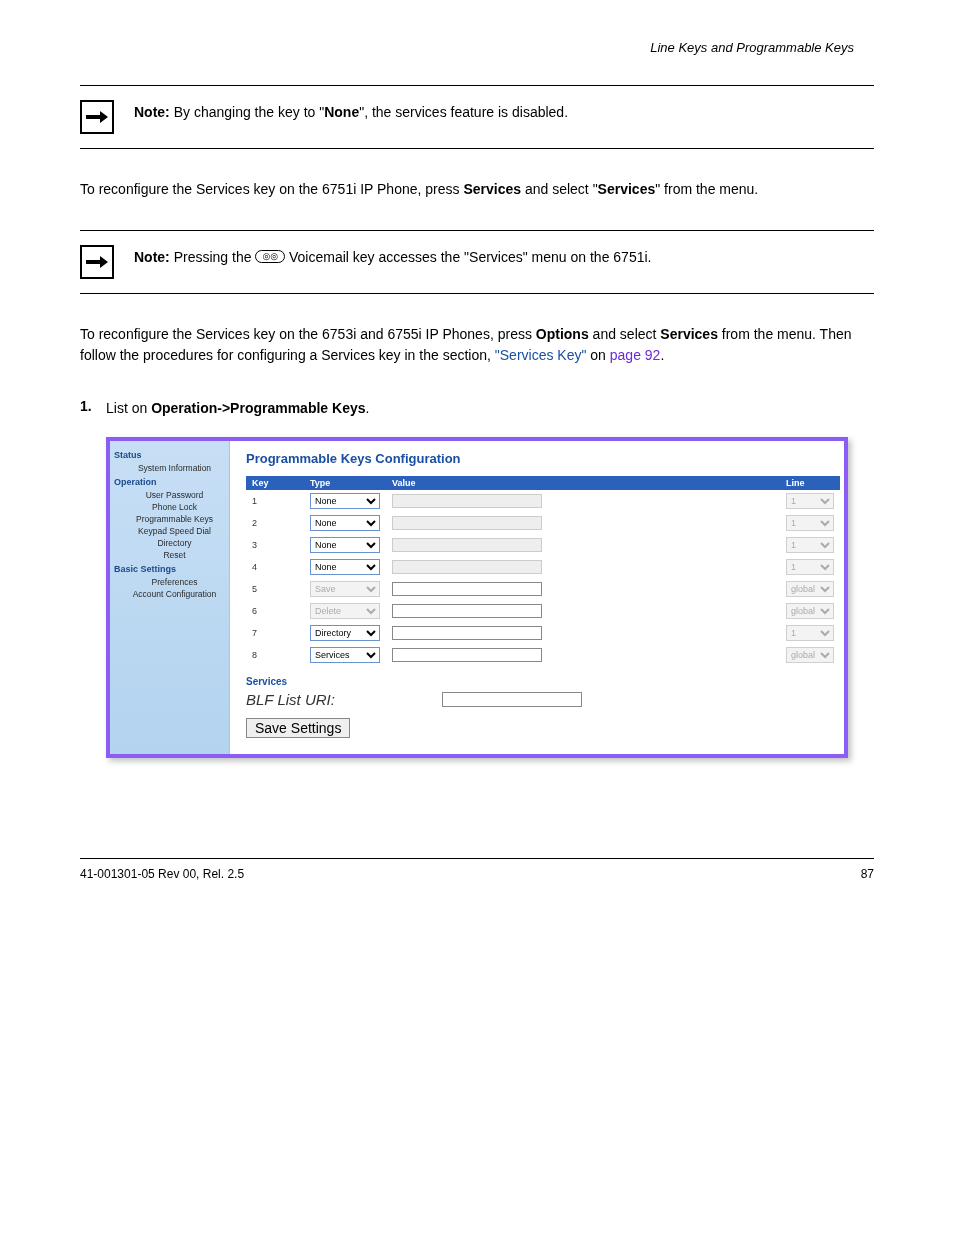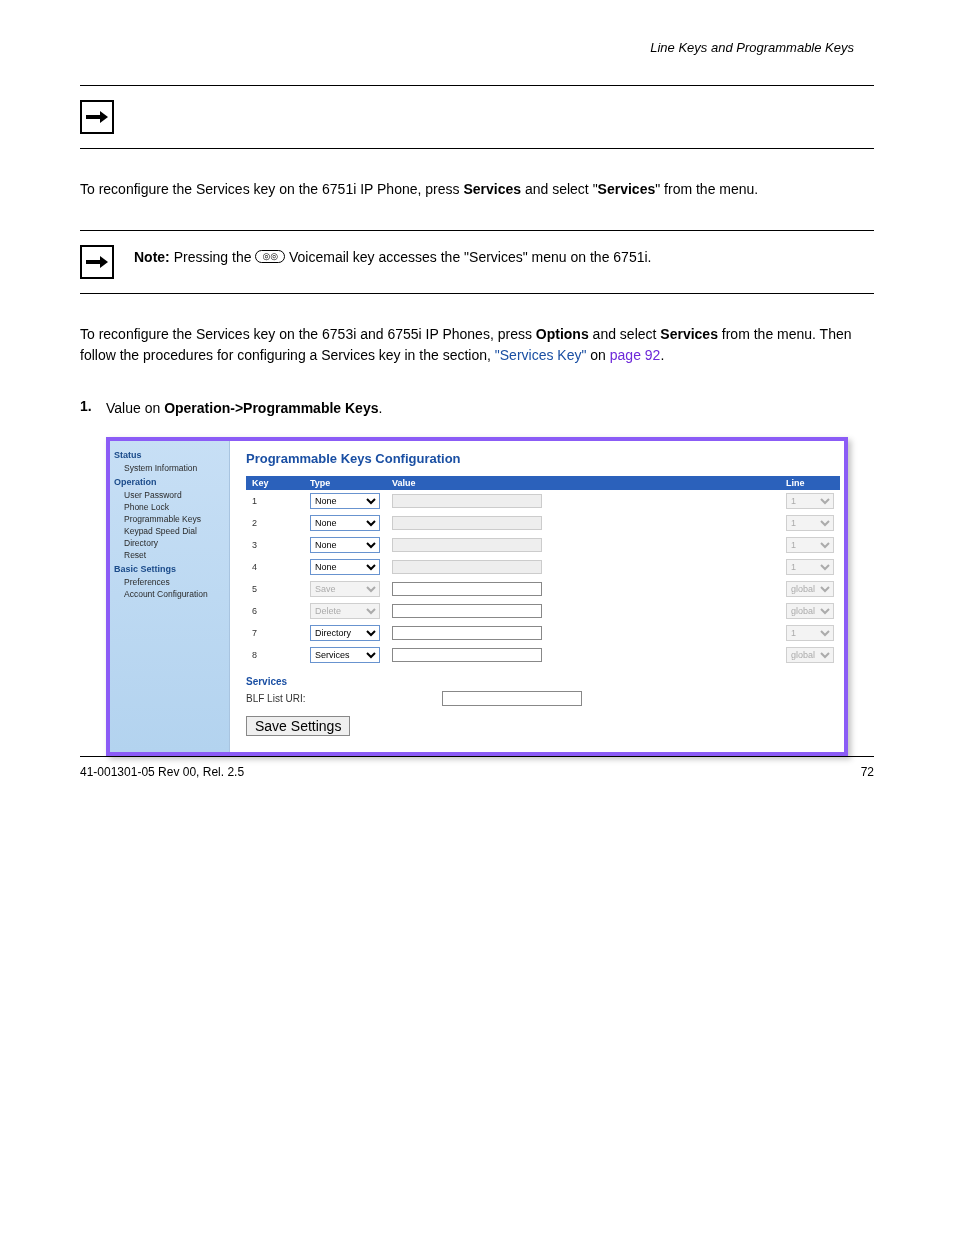--- a/index.html
+++ b/index.html
@@ -86,20 +86,21 @@
       font-weight: bold;
       color: #1b4b8a;
       font-size: 9px;
       margin: 3px 0 2px 0;
     }
     .side-item {
       padding: 1px 0 1px 10px;
       color: #2a2a2a;
       font-size: 8.5px;
       cursor: pointer;
+      text-align: center;
     }
     .content {
       flex: 1;
       padding: 10px 4px 16px 16px;
       background: #fff;
     }
     .content-title {
       color: #1a4fa3;
       font-weight: bold;
       font-size: 13px;
@@ -134,28 +135,29 @@
     .value-input {
       width: 150px; height: 14px; border: 1px solid #888;
       font-size: 9px; padding: 0 2px;
     }
     .value-input.disabled { background: #eee; border-color: #ccc; }
     .services-label {
       color: #1a4fa3; font-weight: bold; font-size: 10px;
       margin: 10px 0 4px 0;
     }
     .blf-row { display: flex; align-items: center; margin-bottom: 10px; }
-    .blf-label { font-size: 10px; width: 196px; }
+    .blf-label { font-size: 15px; width: 196px; font-style: italic; }
     .blf-input { width: 140px; height: 15px; border: 1px solid #888; }
     .save-btn {
       font-size: 14px; padding: 1px 8px; border: 1px solid #888;
       background: #efefef; cursor: pointer;
     }
 
     .footer {
+      margin-top: 100px;
       border-top: 1px solid #000;
       padding-top: 8px;
       font-size: 12px;
       display: flex;
       justify-content: space-between;
     }
   </style>
 </head>
 <body>
 
@@ -168,20 +170,23 @@
   <div class="note-block">
     <div class="note-rule-top"></div>
     <div class="note-row">
       <div class="note-icon-cell">
         <div class="note-icon">
           <svg width="22" height="14" viewBox="0 0 22 14">
               <path d="M0 5 H14 V1 L22 7 L14 13 V9 H0 Z" fill="#000"></path>
             </svg>
         </div>
       </div>
+      <div class="note-text">
+        <strong>Note:</strong><span> By changing the key to "</span><strong>None</strong><span>", the services feature is disabled.</span>
+      </div>
     </div>
     <div class="note-rule-bottom" style="margin-top:14px;"></div>
   </div>
 
   <div class="body-text">
     <span>To reconfigure the Services key on the 6751i IP Phone, press </span><strong>Services</strong><span> and select "</span><strong>Services</strong><span>" from the menu.</span>
   </div>
 
   <div class="note-block">
     <div class="note-rule-top"></div>
@@ -201,21 +206,21 @@
   </div>
 
   <div class="body-text">
     <span>To reconfigure the Services key on the 6753i and 6755i IP Phones, press </span><strong>Options </strong><span>and select </span><strong>Services</strong><span> from the menu. Then follow the procedures for configuring a Services key in the section, </span><span style="color:#1a4fa3">"Services Key"</span><span> on </span><span style="color:#6d28d9">page 92</span><span>.</span>
   </div>
 
 
   <div class="webui-step">
     <span class="step-num">1.</span>
     <span class="step-text">
-      <span>Value on </span><strong>Operation-&gt;Programmable Keys</strong><span>.</span>
+      <span>List on </span><strong>Operation-&gt;Programmable Keys</strong><span>.</span>
     </span>
   </div>
 
   <div class="panel">
     <div class="sidebar">
       <div class="side-group-title">Status</div>
       <div class="side-item">System Information</div>
 
       <div class="side-group-title">Operation</div>
       <div class="side-item">User Password</div>
@@ -298,16 +303,16 @@
       <div class="blf-row">
         <span class="blf-label">BLF List URI:</span>
         <input class="blf-input" value="" style="">
       </div>
       <button class="save-btn">Save Settings</button>
     </div>
   </div>
 
   <div class="footer">
     <span>41-001301-05 Rev 00, Rel. 2.5</span>
-    <span>72</span>
+    <span>87</span>
   </div>
 
 </div>
 
 </body></html>

